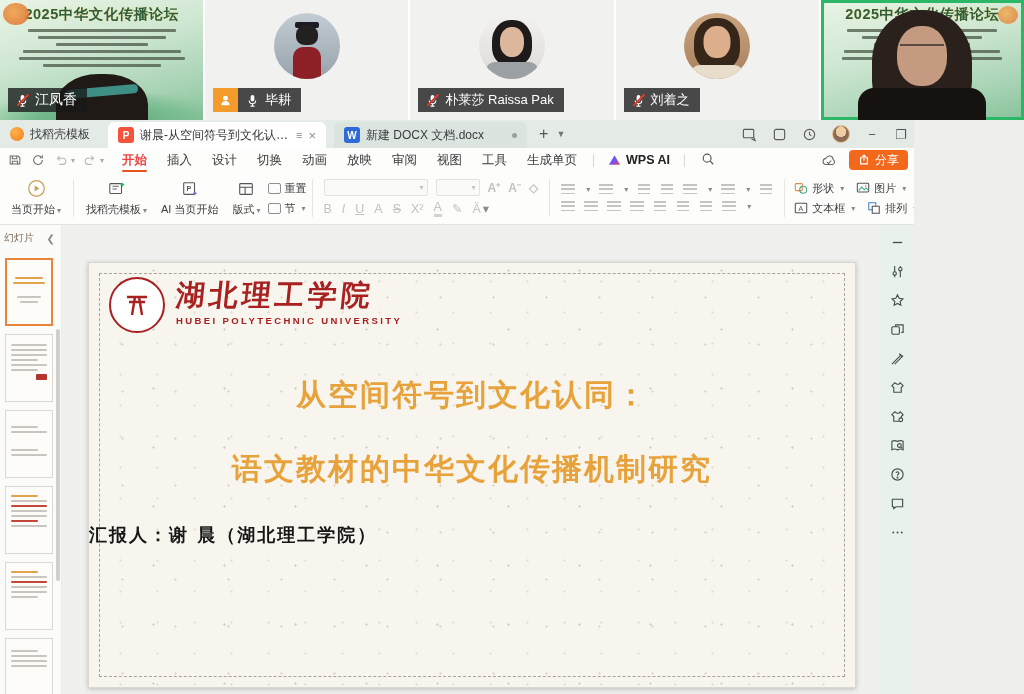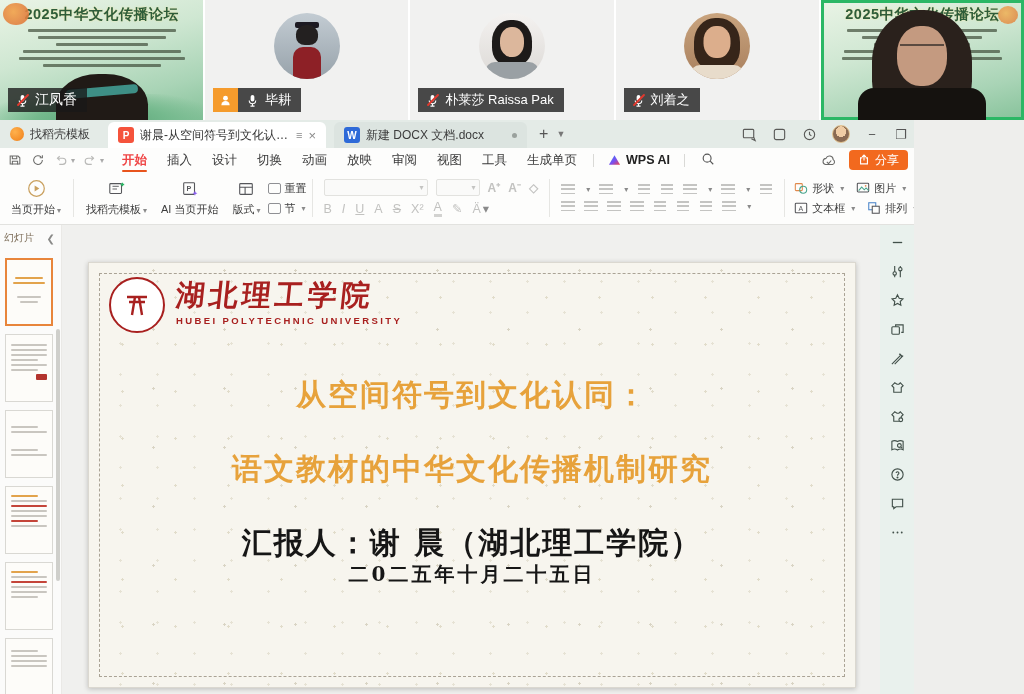--- a/index.html
+++ b/index.html
@@ -129,21 +129,21 @@
     background-image:radial-gradient(circle,#e1dcca 0 1px,transparent 1.4px),radial-gradient(circle,#d9d4c4 0 1px,transparent 1.4px),radial-gradient(circle,#e6e2d4 0 1px,transparent 1.3px);
     background-size:53px 47px,71px 59px,37px 31px; background-position:7px 11px,29px 37px,13px 3px; }
   .slide-frame { position:absolute; inset:10px; border:1px dashed #aaa395; }
   .logo { position:absolute; left:20px; top:14px; display:flex; align-items:flex-start; gap:11px; }
   .logo-seal { width:56px; height:56px; border-radius:50%; background:#fff; border:2px solid #a8201f; display:flex; align-items:center; justify-content:center; }
   .logo-txt { display:flex; flex-direction:column; margin-top:3px; }
   .logo-cn { font-family:"DejaVu Serif",serif; font-weight:bold; font-size:29px; color:#a8201f; letter-spacing:4px; transform:skewX(-6deg); line-height:1.1; }
   .logo-en { font-size:9.5px; font-weight:bold; color:#a8201f; letter-spacing:2.4px; margin-top:3px; }
   .slide-title { position:absolute; left:0; width:100%; text-align:center; font-weight:bold; font-size:30px; color:#e7a23b; letter-spacing:2px; }
   .stitle1 { top:112px; } .stitle2 { top:158px;margin-top:28px; }
-  .presenter { position:absolute; top:260px; left:0; width:100%; text-align:center; font-family:"DejaVu Serif",serif; font-weight:bold; font-size:30px; color:#161616; letter-spacing:2px; }
+  .presenter { position:absolute; top:260px; left:0; width:100%; text-align:left; font-family:"DejaVu Serif",serif; font-weight:bold; font-size:18px; color:#161616; letter-spacing:2px; }
   .slide-date { position:absolute; top:298px; left:0; width:100%; text-align:center; font-family:"DejaVu Serif",serif; font-weight:bold; font-size:20px; color:#161616; letter-spacing:3px; }
 
   .rightbar { position:absolute; top:225px; left:880px; width:34px; height:469px; background:#e9f1ed; display:flex; flex-direction:column; align-items:center; padding-top:10px; gap:14px; }
   .rb-ic { width:15px; height:15px; color:#42504a; }
   .rb-ic svg { display:block; }
   .outside { position:absolute; top:120px; left:914px; width:110px; height:574px; background:#eeeeec; }
 </style>
 </head>
 <body>
 
@@ -636,21 +636,20 @@
             </svg>
         </div>
         <div class="logo-txt">
           <span class="logo-cn">湖北理工学院</span>
           <span class="logo-en">HUBEI POLYTECHNIC UNIVERSITY</span>
         </div>
       </div>
       <div class="slide-title stitle1">从空间符号到文化认同：</div>
       <div class="slide-title stitle2">语文教材的中华文化传播机制研究</div>
       <div class="presenter">汇报人：谢 晨（湖北理工学院）</div>
-      <div class="slide-date">二0二五年十月二十五日</div>
     </div>
   </div>
 
   <div class="rightbar">
     <span class="rb-ic">
         <svg viewBox="0 0 16 16" width="15" height="15" stroke="currentColor" stroke-width="1.4">
           <path d="M3 8h10"></path>
         </svg>
       </span>
     <span class="rb-ic">

